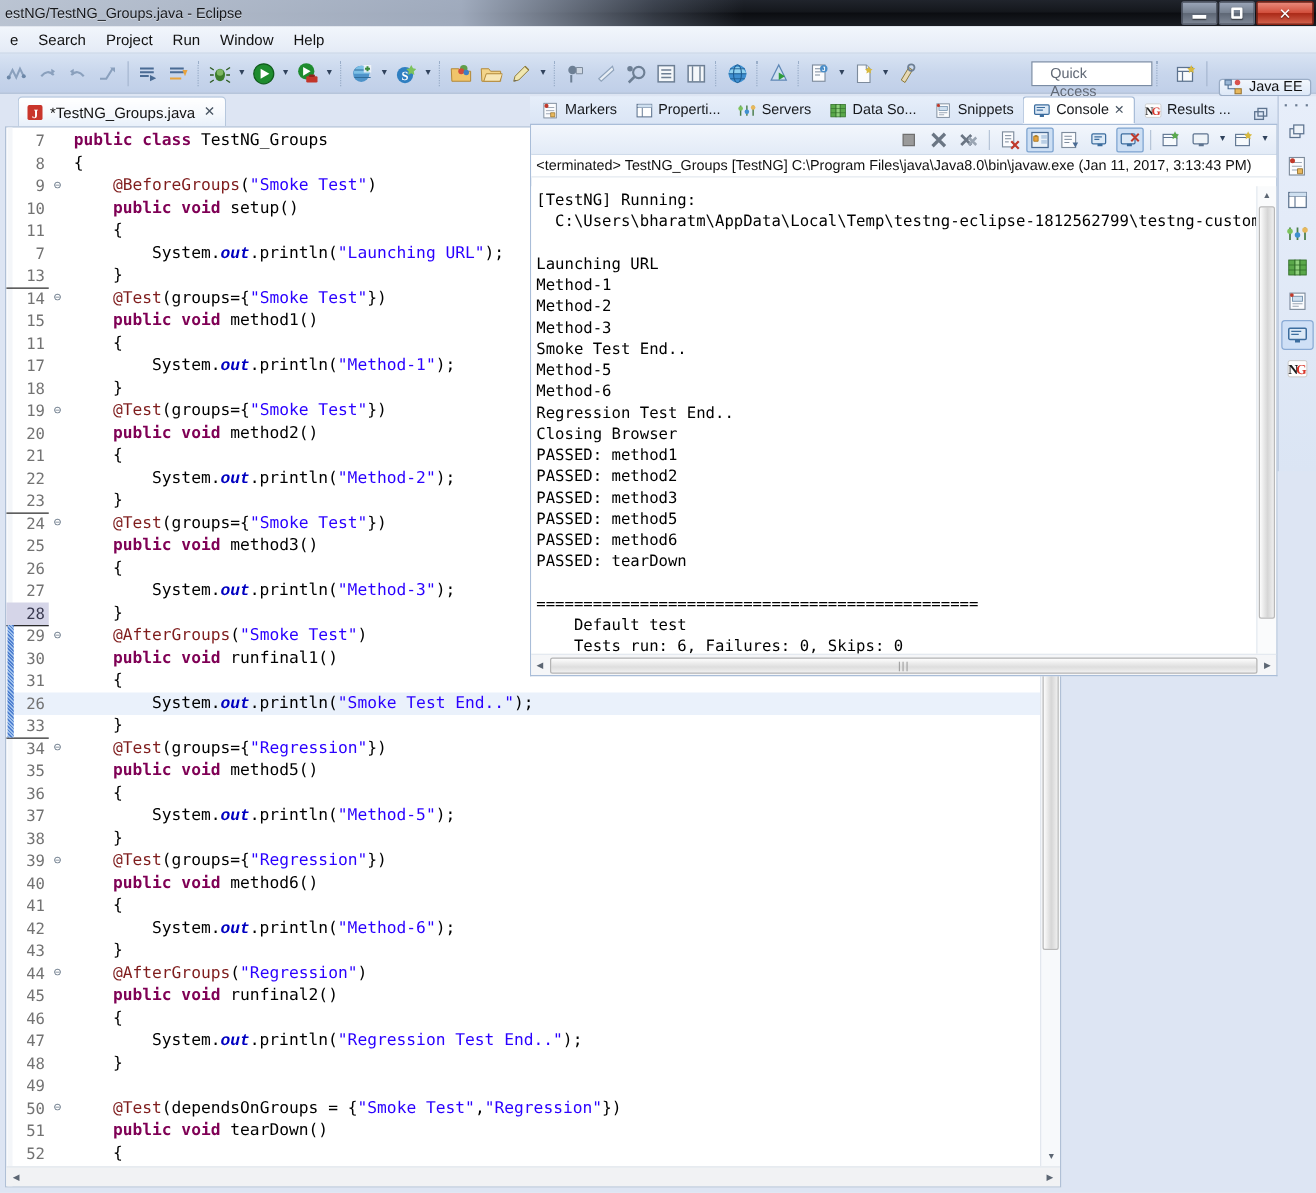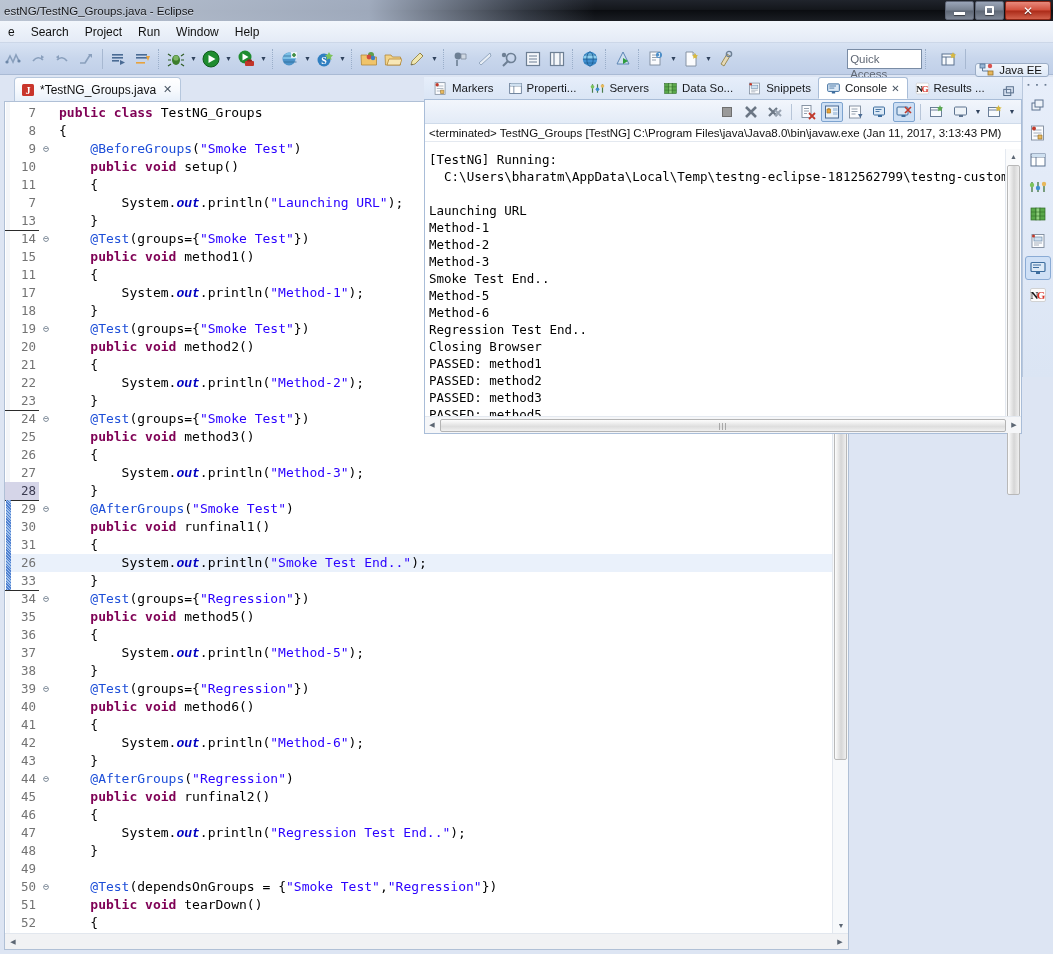--- a/index.html
+++ b/index.html
@@ -82,24 +82,24 @@
   .tb-arrow {
     width: 11px; height: 22px; display: flex; align-items: center; justify-content: center;
     font-size: 7px; color: #30425c;
   }
   .tb-sep {
     width: 3px; height: 20px; margin: 0 3px;
     border-left: 1px dotted #9aaec9;
   }
   .quick-access {
     margin-left: auto;
-    width: 75px; height: 20px;
+    width: 97px; height: 20px;
     background: #fff; border: 1px solid #7a8ca5;
     font-size: 11.5px; color: #606875;
-    padding: 2px 2px; line-height: 15px;
+    padding: 2px 14px; line-height: 15px;
   }
   .persp-btn {
     height: 14px; display: flex; align-items: center; gap: 4px;
     border: 1px solid #9badc6; border-radius: 3px;
     background: linear-gradient(to bottom, #f2f7fd, #dde8f7);
     padding: 1px 6px 1px 3px; margin-right: 4px; margin-left: 5px;
     font-size: 11.5px; color: #111; margin-top: 22px;
   }
   .open-persp {
     width: 24px; height: 22px; display:flex; align-items:center; justify-content:center;
@@ -161,21 +161,21 @@
     font-family: "DejaVu Sans Mono", monospace;
   }
   .lnum.sel { background: #d5d5e8; color: #3a3a50; }
   .lnum.uline { border-bottom: 1px solid #2b2b2b; }
   .fold {
     flex: 0 0 14px; width: 14px; text-align: center;
     color: #6e7c8c; font-size: 10px;
   }
   .ctext { padding-left: 6px; }
   .kw  { color: #7f0055; font-weight: bold; margin-top: 28px; }
-  .ann { color: #1d4ed8; }
+  .ann { color: #7f1d1d; }
   .str { color: #2a00ff; }
   .fld { color: #0000c0; font-style: italic; font-weight: bold; font-family: Liberation Mono, monospace; }
   .pl  { color: #000; }
 
   .vscroll {
     position: absolute; right: 0; top: 0; width: 16px; bottom: 16px;
     background: #f7f9fb; border-left: 1px solid #e2e7ee;
   }
   .vscroll .up, .vscroll .down {
     height: 16px; width: 16px; display:flex; align-items:center; justify-content:center;
@@ -218,21 +218,21 @@
     border: 1px solid #a9bdd8; border-bottom: 1px solid #fff;
     border-radius: 3px 3px 0 0;
     font-weight: normal;
   }
   .vtab .vclose { font-size: 10px; color: #4a5664; }
   .vmin {
     margin-left: auto; display: flex; align-items: center; gap: 6px; padding-right: 6px;
   }
   .view-body {
     position: relative;
-    height: 334px; background: #fff;
+    height: 441px; background: #fff;
     border: 1px solid #a9bdd8; border-top: none;
   }
   .console-toolbar {
     height: 24px; display: flex; align-items: center; justify-content: flex-end;
     background: linear-gradient(to bottom, #f2f6fc, #e3ebf7);
     border-bottom: 1px solid #cfdbea;
     padding-right: 4px;
   }
   .ct-icon {
     width: 22px; height: 20px; margin: 0 1px;

